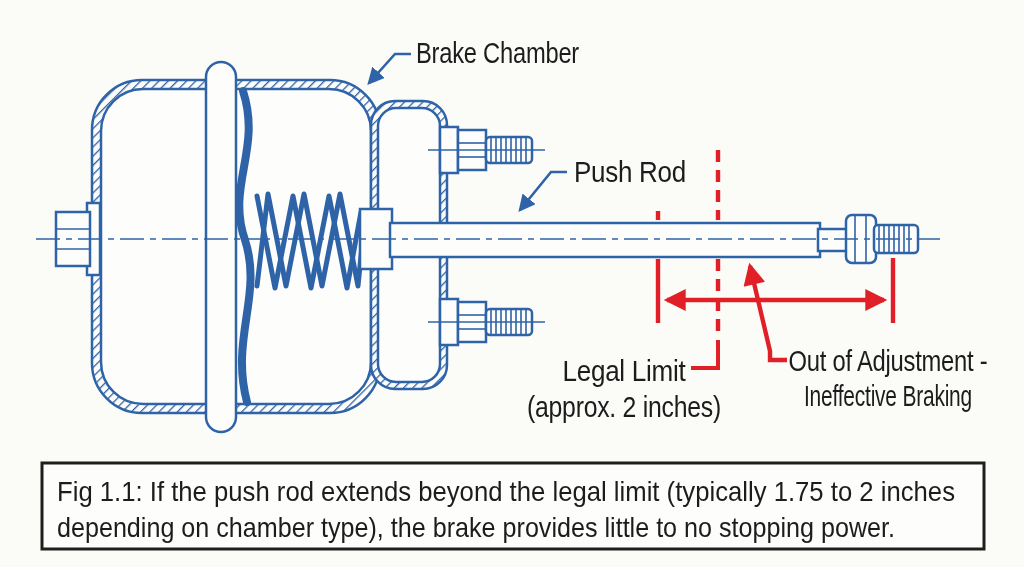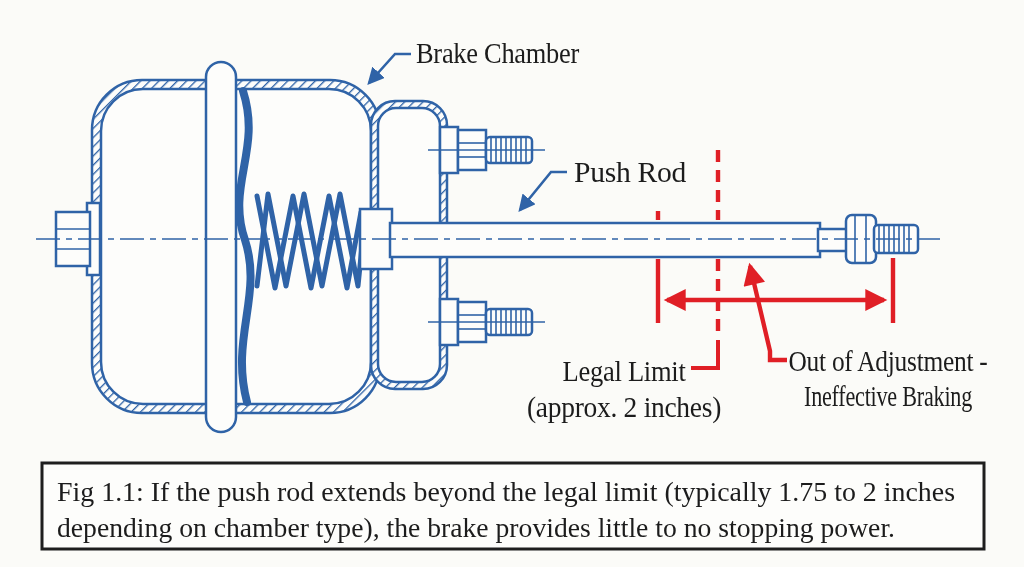--- a/index.html
+++ b/index.html
@@ -1,19 +1,19 @@
 <!DOCTYPE html>
 <html style="--drawing-blue: #2f63a7; --annotation-red: #e01f26; --text-black: #1c1c1c; --background: #fbfbf8; --caption-border: #1e1e1e;"><head>
 <meta charset="utf-8">
 <style>
   html,body{margin:0;padding:0;background:#e9e9e9;}
   .stage{
     position:relative;width:1024px;height:567px;margin:0 auto;
     background:var(--background,#fbfbf8);
-    font-family:Liberation Serif, serif;
+    font-family:Liberation Sans, sans-serif;
     overflow:hidden;
   }
   svg{display:block}
   .blue-stroke{stroke:var(--drawing-blue,#2f63a7);}
   .blue-fill{fill:var(--drawing-blue,#2f63a7);}
   .red-fill{fill:var(--annotation-red,#e01f26);}
   .part{fill:#fdfdfb;stroke:var(--drawing-blue,#2f63a7);stroke-width:2.5;}
   .thin{stroke:var(--drawing-blue,#2f63a7);stroke-width:1.6;fill:none;}
   .label{
     fill:var(--text-black,#1c1c1c);

